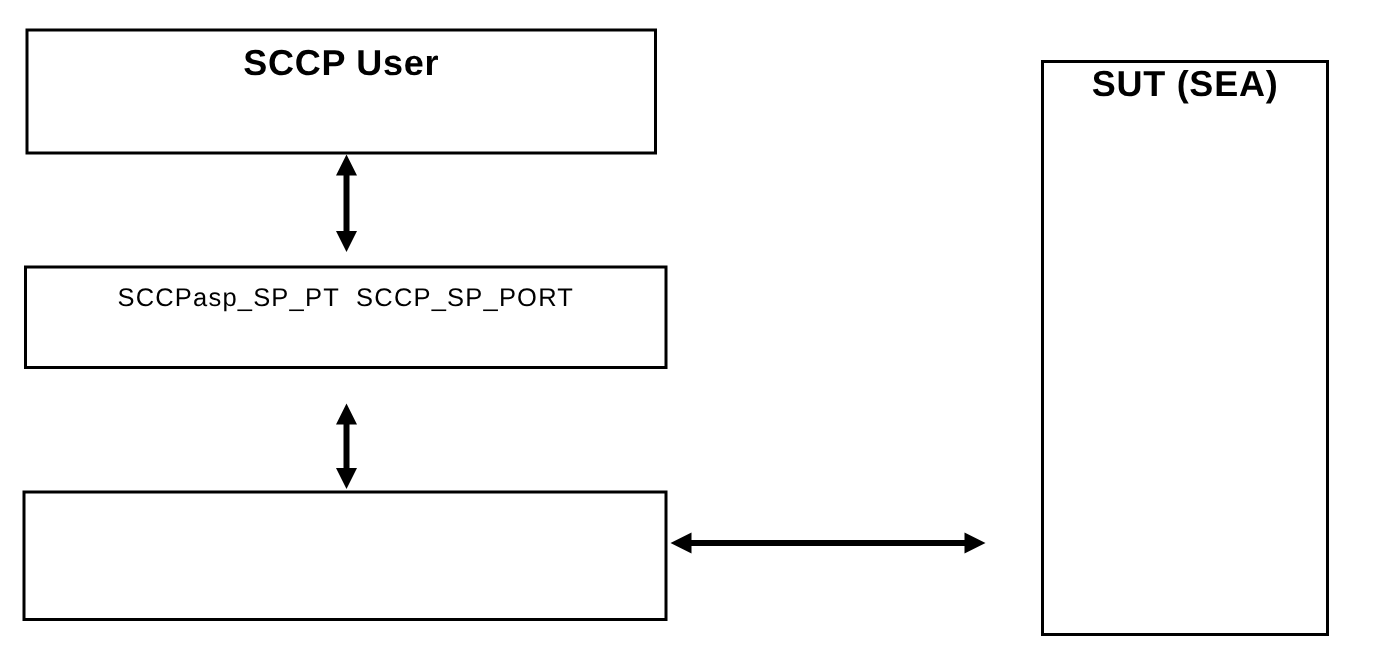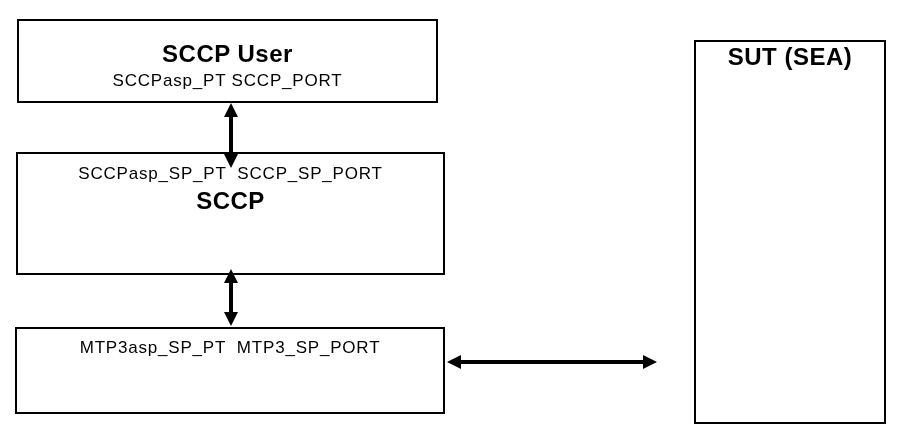--- a/index.html
+++ b/index.html
@@ -29,22 +29,22 @@
     line-height: 30px;
     letter-spacing: 0.5px;
     white-space: pre;
   }
   .box-ports {
     font-size: 17px;
     line-height: 24px;
     letter-spacing: 0.8px;
     white-space: pre;
   }
-  #box-sccp-user   { left: 17px;  top: 19px;  width: 421px; height: 84px;  padding-top: 18px; }
-  #box-sccp        { left: 16px;  top: 152px; width: 429px; height: 123px;  padding-top: 8px; }
+  #box-sccp-user   { left: 17px;  top: 19px;  width: 421px; height: 84px;  padding-top: 7px; }
+  #box-sccp        { left: 16px;  top: 177px; width: 429px; height: 69px;  padding-top: 8px; }
   #box-system-mtp3 { left: 15px;  top: 327px; width: 430px; height: 87px;  padding-top: 7px; }
   #box-sut         { left: 694px; top: 40px;  width: 192px; height: 384px; }
   .connector-layer {
     position: absolute;
     left: 0;
     top: 0;
     width: 920px;
     height: 447px;
     pointer-events: none;
   }
@@ -57,30 +57,27 @@
     stroke: none;
   }
 </style>
 </head>
 <body>
 
 <div class="canvas" style="--line: #000000; --bg: #ffffff; --text: #000000;">
 
   <div class="box" id="box-sccp-user">
     <div class="box-title">SCCP User</div>
-    <div class="box-ports">SCCPasp_PT SCCP_PORT</div>
   </div>
 
   <div class="box" id="box-sccp">
     <div class="box-ports">SCCPasp_SP_PT  SCCP_SP_PORT</div>
-    <div class="box-title">SCCP</div>
   </div>
 
   <div class="box" id="box-system-mtp3">
-    <div class="box-ports">MTP3asp_SP_PT  MTP3_SP_PORT</div>
   </div>
 
   <div class="box" id="box-sut">
     <div class="box-title">SUT (SEA)</div>
   </div>
 
   <svg class="connector-layer" viewBox="0 0 920 447" aria-hidden="true">
 
     <g>
       <line x1="231" y1="114" x2="231" y2="157"></line>

